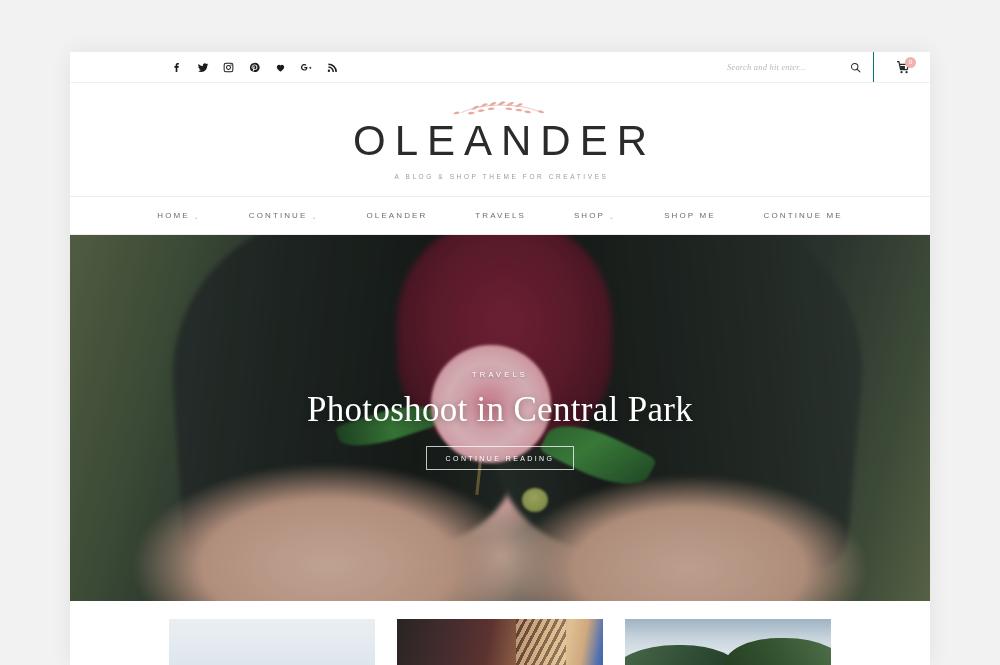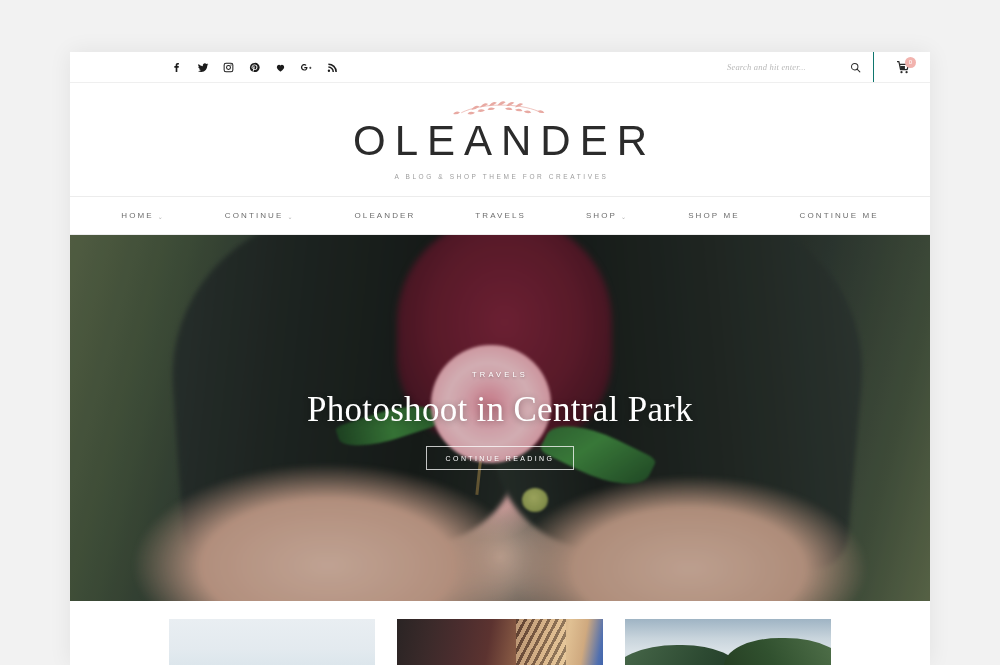--- a/index.html
+++ b/index.html
@@ -152,21 +152,21 @@
   }
 
   
   #main-nav {
     height: 37px;
     background: #fff;
     border-bottom: 1px solid #ededed;
     display: flex;
     align-items: center;
     justify-content: center;
-    gap: 16px;
+    gap: 4px;
   }
   .nav-item {
     display: flex;
     align-items: center;
     gap: 4px;
     padding: 0 22px;
     font-size: 8px;
     letter-spacing: 2.1px;
     color: #6d6d6d;
     cursor: pointer;

